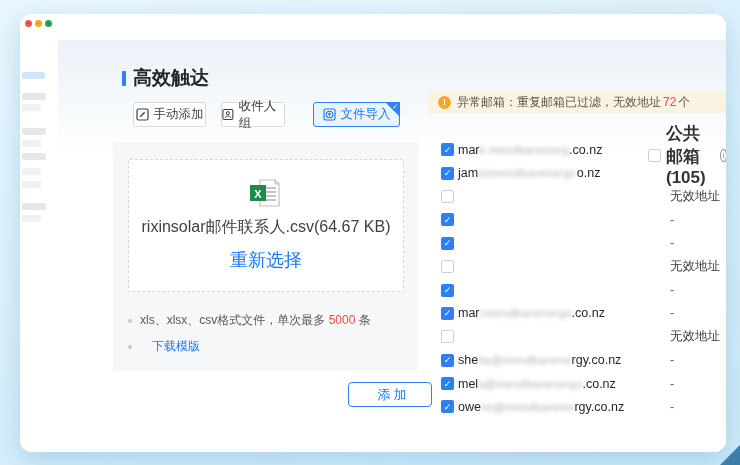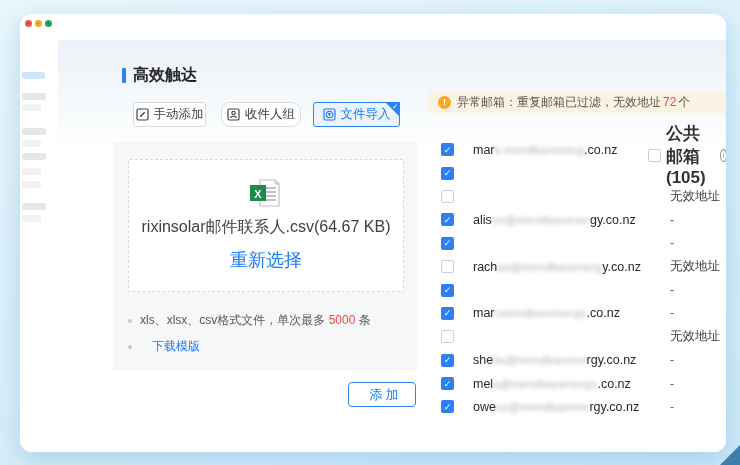--- a/index.html
+++ b/index.html
@@ -28,50 +28,50 @@
   .sbar.active { background:#cfe5fb; width:23px; }
   .sbar.dark { background:#e5e8eb; width:24px; }
   .sbar.lite { background:#f0f1f3; width:19px; }
 
   
   .content { position:absolute; left:38px; top:26px; right:0; bottom:0;
     background:linear-gradient(180deg,#ecf1f8 0%,#f7fafc 70px,#ffffff 115px); }
 
   .page-title-wrap { position:absolute; left:64px; top:25px; display:flex; align-items:center; gap:7px; }
   .title-bar { width:4px; height:15px; background:#2e81f7; border-radius:1px; }
-  .page-title { font-size:16px; font-weight:bold; color:#262626; }
+  .page-title { font-size:19px; font-weight:bold; color:#262626; }
 
   
   .tab { position:absolute; top:62px; height:25px; display:flex; align-items:center;
     justify-content:center; gap:5px; background:#fff; border:1px solid #d8dbe0;
     border-radius:3px; font-size:12.5px; color:#404040; cursor:pointer; }
   .tab svg { display:block; }
   .tab.t1 { left:75px; width:73px; }
-  .tab.t2 { left:163px; width:80px;border-radius:9px; }
+  .tab.t2 { left:163px; width:64px; }
   .tab.t3 { left:255px; width:87px; border-color:#2e81f7; background:#eaf4ff; color:#1f78f0; }
   .fold { position:absolute; top:-1px; right:-1px; width:0; height:0;
     border-top:15px solid #2e81f7; border-left:15px solid transparent; }
   .fold-check { position:absolute; top:0px; right:1px; font-size:7px; color:#fff; }
 
   
   .upload-panel { position:absolute; left:55px; top:102px; width:305px; height:229px;
     background:#f6f7f9; border-radius:2px; }
   .dashed-box { position:absolute; left:15px; top:17px; width:276px; height:133px;
     background:#fff; border:1px dashed #d4d7dc; border-radius:2px;
     display:flex; flex-direction:column; align-items:center; justify-content:center; gap:6px; }
   .file-name { font-size:16px; color:#404040; }
   .reselect { font-size:18px; color:#1a7af8; margin-top:4px; cursor:pointer; }
   .note-row { position:absolute; left:15px; display:flex; align-items:center; gap:8px; font-size:12px; color:#595959; }
   .note-row .dot { width:4px; height:4px; border-radius:50%; background:#c4c8cd; flex:none; }
   .note-row.n1 { top:170px; }
   .note-row.n2 { top:196px;gap:20px; }
   .hl-red { color:#f5483b; }
   .tpl-link { color:#1a7af8; cursor:pointer; }
 
-  .add-btn { position:absolute; left:290px; top:342px; width:68px; height:25px;
+  .add-btn { position:absolute; left:290px; top:342px; width:84px; height:25px;
     background:#fff; border:1px solid #2e81f7; border-radius:4px; color:#1a7af8;
     font-size:13px; letter-spacing:3px; padding-left:7px; display:flex; align-items:center;
     justify-content:center; cursor:pointer; font-family:"Liberation Sans", sans-serif; }
 
   
   .alert { position:absolute; left:370px; top:51px; width:326px; height:22px;
     background:#faf3e3; border-radius:3px; display:flex; align-items:center;
     gap:6px; padding-left:10px; font-size:12px; color:#5e5344; }
   .warn-ic { width:13px; height:13px; border-radius:50%; background:#f7a723; color:#fff;
     font-size:9px; font-weight:bold; display:flex; align-items:center; justify-content:center; flex:none; }
@@ -81,21 +81,21 @@
   .public-label { font-size:17px; font-weight:bold; color:#333; }
   .info-ic { width:13px; height:13px; border:1px solid #8c8c8c; border-radius:50%;
     font-size:8px; color:#8c8c8c; display:flex; align-items:center; justify-content:center; margin-left:3px; }
 
   .email-list { position:absolute; left:378px; top:98px; width:330px; }
   .row { position:relative; height:23.4px; display:flex; align-items:center; }
   .cb { width:13px; height:13px; border-radius:2px; margin-left:5px; flex:none;
     display:flex; align-items:center; justify-content:center; cursor:pointer; }
   .cb.on { background:#2e7ff2; color:#fff; font-size:9px; }
   .cb.off { background:#fff; border:1px solid #ccd0d6; }
-  .email { margin-left:19px; font-size:12.5px; color:#262626; white-space:nowrap; }
+  .email { margin-left:4px; font-size:12.5px; color:#262626; white-space:nowrap; }
   .redacted { filter:blur(2px); color:#a8adb5; font-size:11px; letter-spacing:.5px; }
   .status { position:absolute; left:234px; font-size:12.5px; color:#404040; }
   .status.dash { color:#595959; }
 
   .excel-icon { margin-bottom:4px; }
 </style>
 </head>
 <body>
 
 <div class="stage">
@@ -197,38 +197,37 @@
       </div>
 
       <div class="email-list">
           <div class="row">
             <span class="cb on">✓</span>
             <span class="email"><span>mar</span><span class="redacted">k.mendbanenerg</span><span>.co.nz</span></span>
             <span class="status dash">-</span>
           </div>
           <div class="row">
             <span class="cb on">✓</span>
+            <span class="email"><span>jam</span><span class="redacted">esmendbanenergc</span><span>o.nz</span></span>
             <span class="status dash">-</span>
           </div>
           <div class="row">
             <span class="cb off"></span>
             <span class="status">无效地址</span>
           </div>
           <div class="row">
             <span class="cb on">✓</span>
-            <span class="email"><span>alis</span><span class="redacted">on@mendbanener</span><span>gy.co.nz</span></span>
             <span class="status dash">-</span>
           </div>
           <div class="row">
             <span class="cb on">✓</span>
             <span class="status dash">-</span>
           </div>
           <div class="row">
             <span class="cb off"></span>
-            <span class="email"><span>rach</span><span class="redacted">ae@mendbanenerg</span><span>y.co.nz</span></span>
             <span class="status">无效地址</span>
           </div>
           <div class="row">
             <span class="cb on">✓</span>
             <span class="status dash">-</span>
           </div>
           <div class="row">
             <span class="cb on">✓</span>
             <span class="email"><span>mar</span><span class="redacted">cmendbanenergs</span><span>.co.nz</span></span>
             <span class="status dash">-</span>

